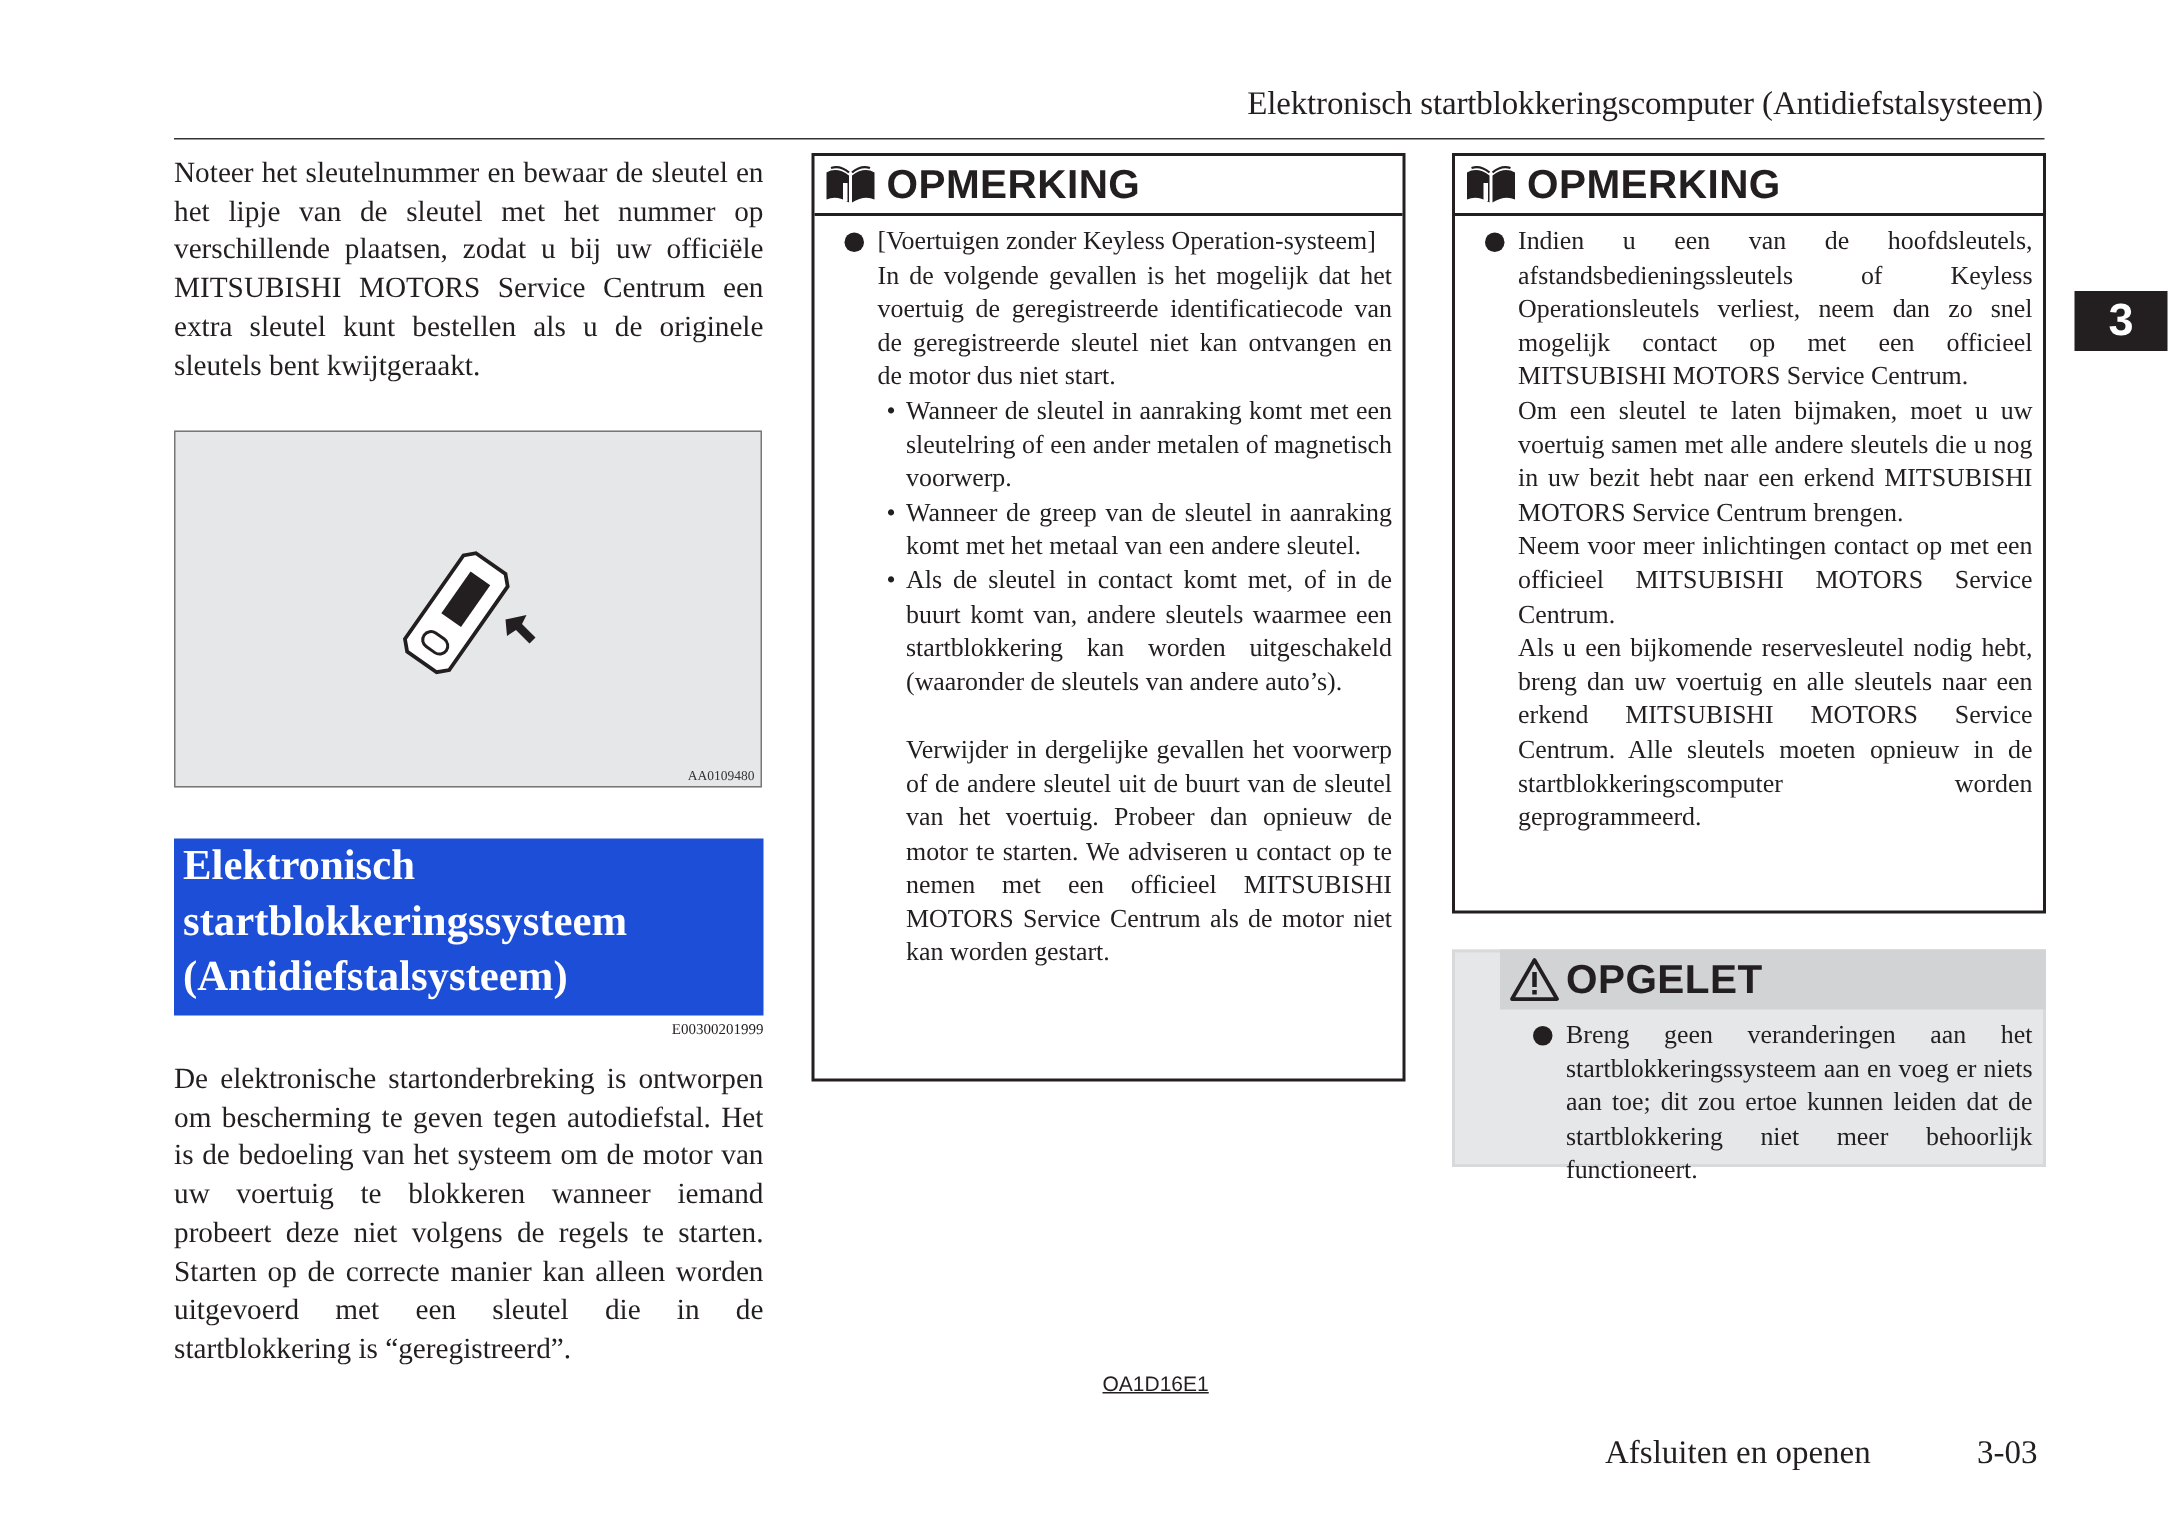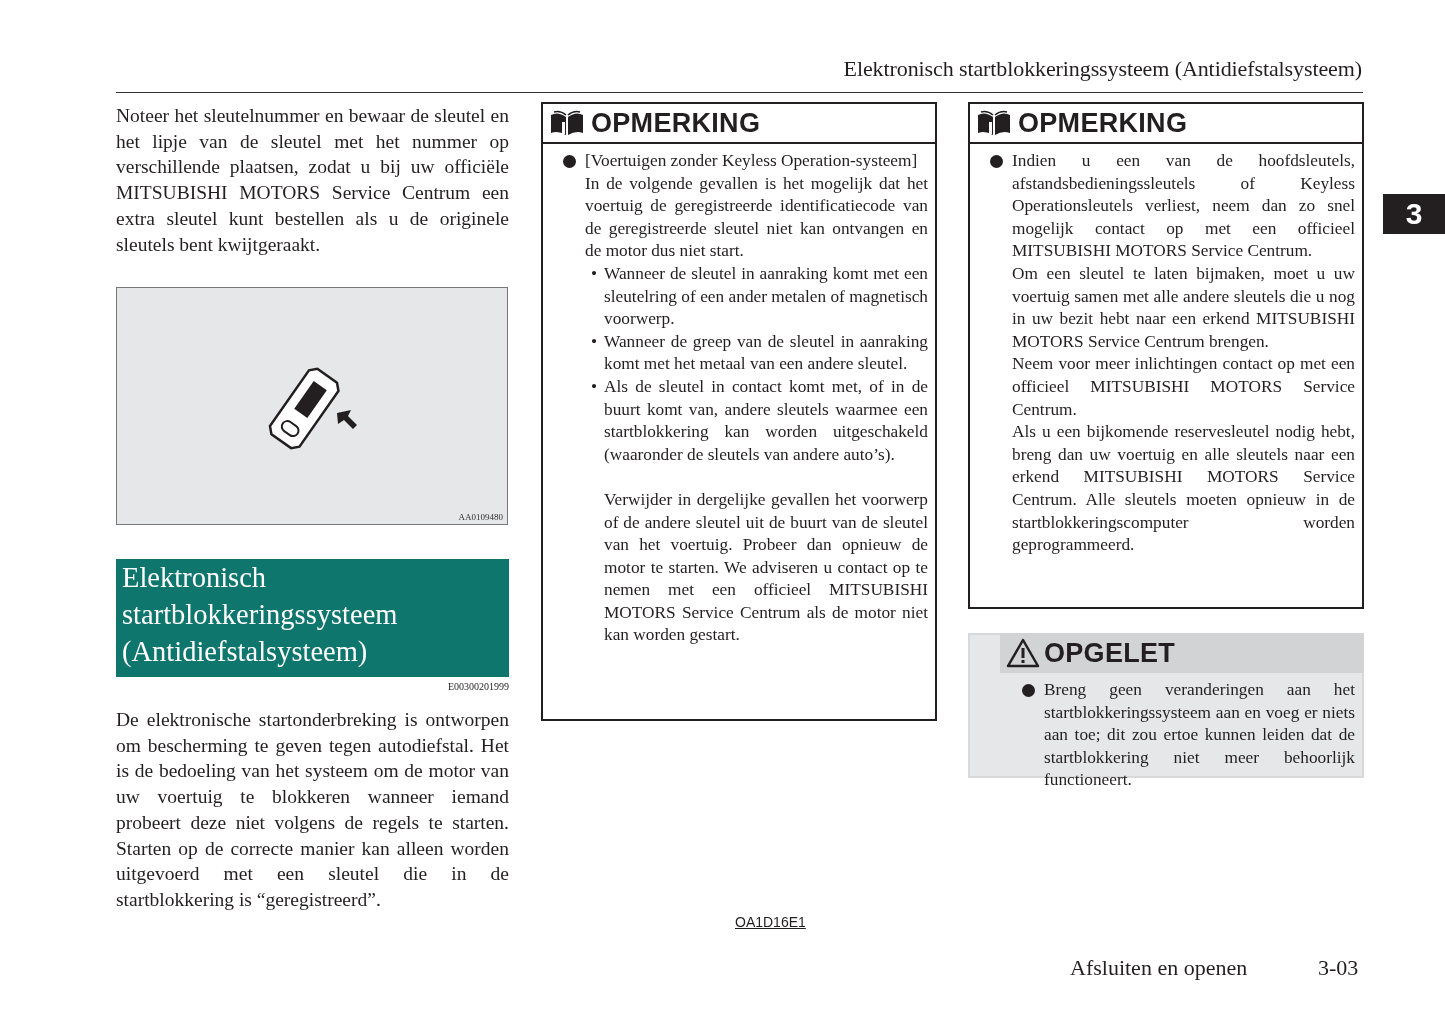--- a/index.html
+++ b/index.html
@@ -9,22 +9,22 @@
   .running-head { left: 780px; top: 56px; width: 582px; text-align: right; font-size: 22px; letter-spacing: -0.1px; }
   .head-rule { left: 116px; top: 92px; width: 1247px; height: 1px; background: #333; }
   .chapter-tab { left: 1383px; top: 194px; width: 62px; height: 40px; background: #231f20; color: #fff;
          font-family: "Liberation Sans", "DejaVu Sans", sans-serif; font-weight: bold; font-size: 30px;
          text-align: center; line-height: 40px; }
   .col1 { left: 116px; width: 393px; }
   .body-text { font-size: 19.5px; line-height: 25.7px; text-align: justify; margin: 0; }
   .figure { left: 116px; top: 287px; width: 390px; height: 236px; background: #e6e7e8; border: 1px solid #777; }
   .fig-code { position: absolute; right: 4px; bottom: 2px; font-size: 9px; color: #333; }
   .key-svg { position: absolute; left: 150px; top: 70px; }
-  .section-heading { left: 116px; top: 559px; width: 393px; height: 118px; background: #0f766e; color: #fff;
-         font-weight: normal; font-size: 28.5px; line-height: 37px; padding: 0 6px; box-sizing: border-box; }
+  .section-heading { left: 116px; top: 559px; width: 393px; height: 118px; background: #1d4ed8; color: #fff;
+         font-weight: bold; font-size: 28.5px; line-height: 37px; padding: 0 6px; box-sizing: border-box; }
   .section-code { left: 116px; top: 681px; width: 393px; text-align: right; font-size: 10px; }
   .notebox { border: 2px solid #231f20; box-sizing: border-box; background: #fff; }
   .notebox-head { height: 38px; border-bottom: 2px solid #231f20; display: flex; align-items: center; padding-left: 6px;
          font-family: "Liberation Sans", "DejaVu Sans", sans-serif; font-weight: bold; font-size: 27px; }
   .notebox-head .lbl { margin-left: 6px; letter-spacing: 0.3px; }
   .note-body { padding: 6px 7px 6px 8px; font-size: 17.3px; line-height: 22.6px; text-align: justify; }
   .note-item { position: relative; padding-left: 34px; }
   .dot { position: absolute; left: 12px; top: 5px; width: 13px; height: 13px; border-radius: 50%; background: #231f20; }
   .sub-list { margin: 0; padding: 0 0 0 19px; list-style: none; }
   .sub-list li { position: relative; padding-left: 0; }
@@ -35,21 +35,21 @@
   .box-b { left: 968px; top: 102px; width: 396px; height: 507px; }
   .box-c { left: 968px; top: 633px; width: 396px; height: 145px; background: #e6e7e8; border: 2px solid #d8d9da; box-sizing: border-box; padding-left: 32px; }
   .box-c .notebox-head { background: #d1d3d4; border-bottom: 0; margin: -2px -2px 0 -2px; height: 40px; }
   .footer-code { left: 735px; top: 914px; font-family: "Liberation Sans", "DejaVu Sans", sans-serif; font-size: 14px; text-decoration: underline; }
   .footer-section { left: 1070px; top: 955px; font-size: 22px; }
   .footer-page { left: 1318px; top: 955px; font-size: 22px; }
 </style>
 </head>
 <body>
 
-<div class="abs running-head">Elektronisch startblokkeringssysteem (Antidiefstalsysteem)</div>
+<div class="abs running-head">Elektronisch startblokkeringscomputer (Antidiefstalsysteem)</div>
 <div class="abs head-rule"></div>
 <div class="abs chapter-tab">3</div>
 
 <p class="abs col1 body-text" style="top:103px;">Noteer het sleutelnummer en bewaar de sleutel en het lipje van de sleutel met het nummer op verschillende plaatsen, zodat u bij uw officiële MITSUBISHI MOTORS Service Centrum een extra sleutel kunt bestellen als u de originele sleutels bent kwijtgeraakt.</p>
 
 <div class="abs figure">
   <svg class="key-svg" width="100" height="100" viewBox="0 0 100 100">
     <g transform="rotate(35 40 50)">
       <path d="M26 12 L50 12 L56 18 L56 86 L50 92 L26 92 L20 86 L20 18 Z" fill="#fff" stroke="#231f20" stroke-width="2.5"></path>
       <rect x="30" y="24" width="16" height="34" fill="#231f20"></rect>

